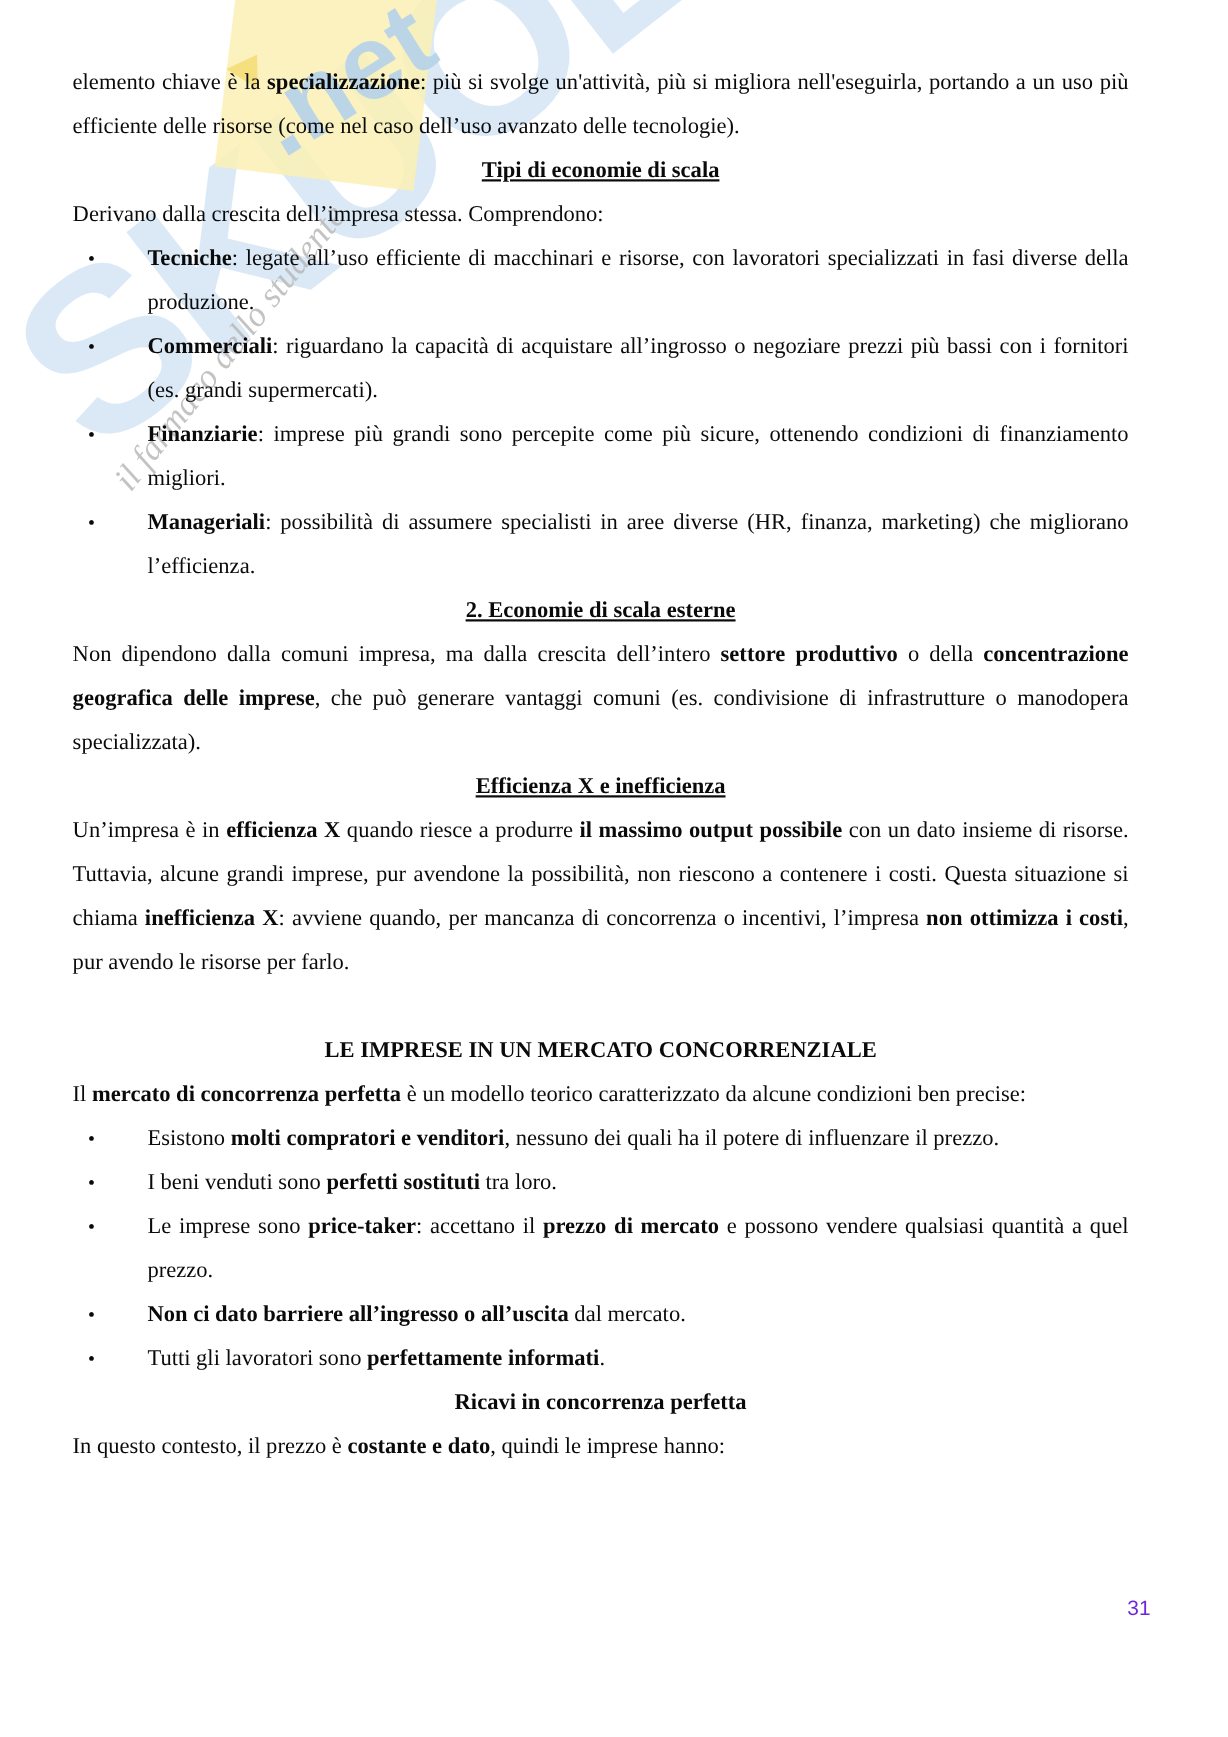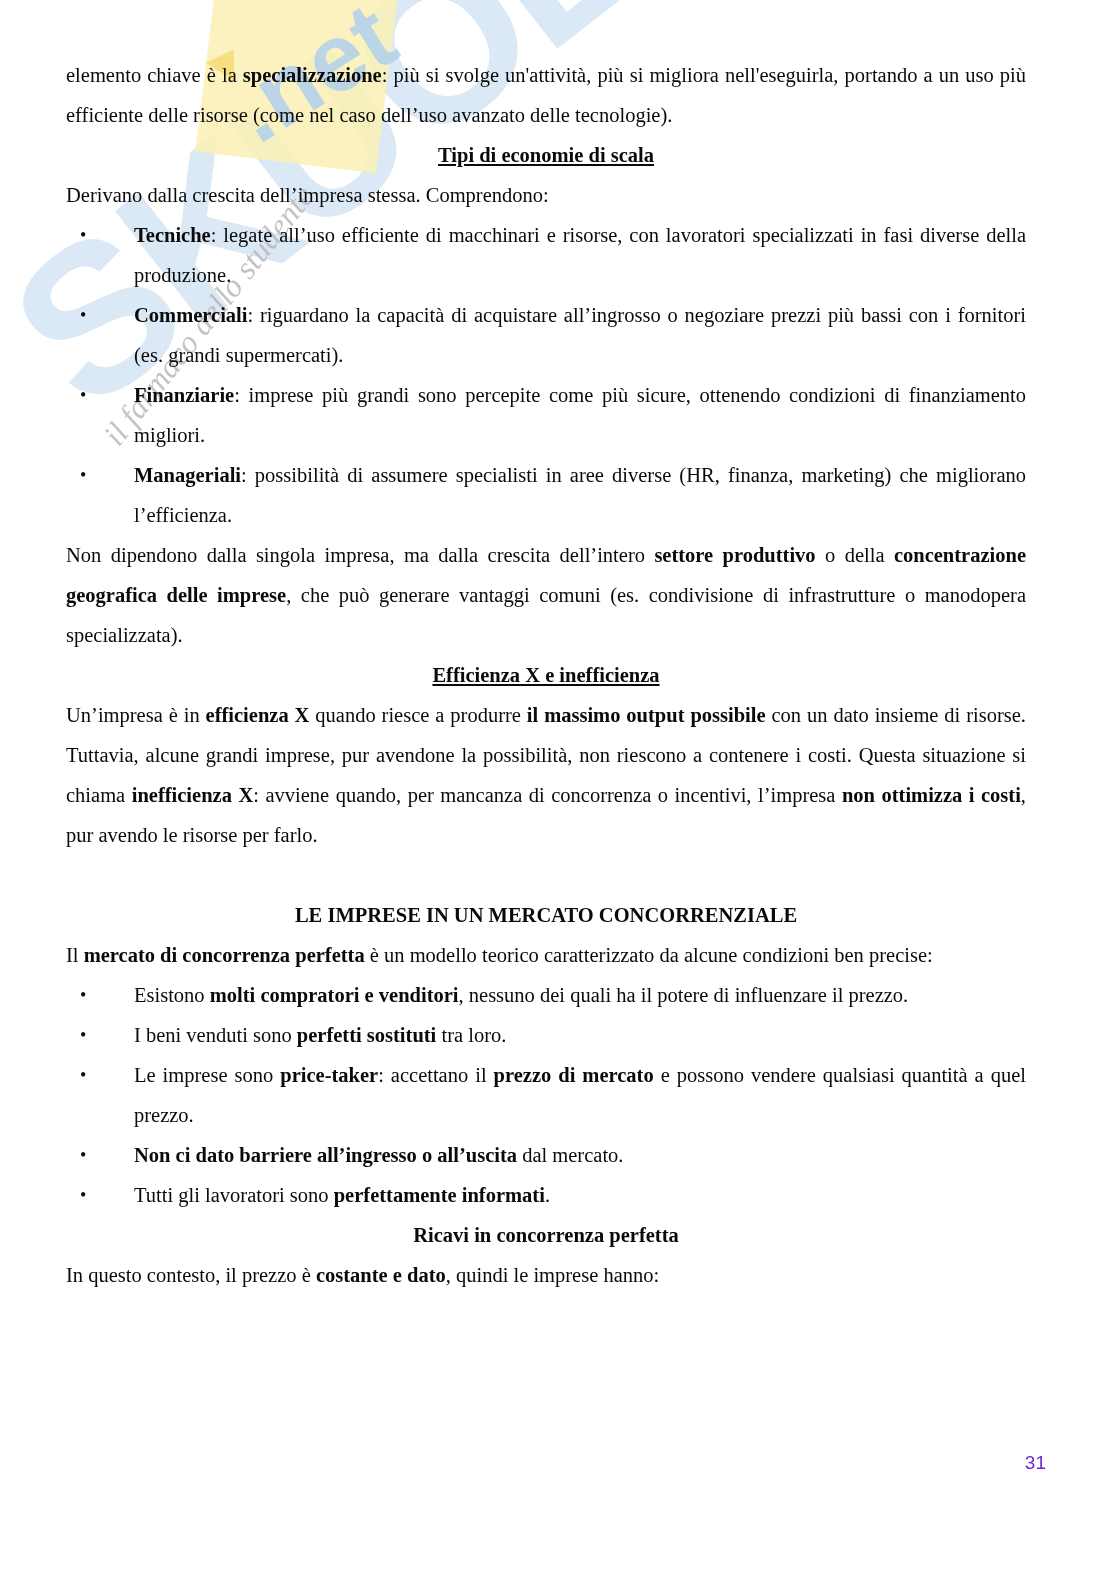--- a/index.html
+++ b/index.html
@@ -169,21 +169,22 @@
   <div class="content">
       <p><span>elemento chiave è la </span><b>specializzazione</b><span>: più si svolge un'attività, più si migliora nell'eseguirla, portando a un uso più efficiente delle risorse (come nel caso dell’uso avanzato delle tecnologie).</span></p>
       <p class="h u"><b>Tipi di economie di scala</b></p>
       <p><span>Derivano dalla crescita dell’impresa stessa. Comprendono:</span></p>
       <ul>
         <li><b>Tecniche</b><span>: legate all’uso efficiente di macchinari e risorse, con lavoratori specializzati in fasi diverse della produzione.</span></li>
         <li><b>Commerciali</b><span>: riguardano la capacità di acquistare all’ingrosso o negoziare prezzi più bassi con i fornitori (es. grandi supermercati).</span></li>
         <li><b>Finanziarie</b><span>: imprese più grandi sono percepite come più sicure, ottenendo condizioni di finanziamento migliori.</span></li>
         <li><b>Manageriali</b><span>: possibilità di assumere specialisti in aree diverse (HR, finanza, marketing) che migliorano l’efficienza.</span></li>
       </ul>
-      <p><span>Non dipendono dalla singola impresa, ma dalla crescita dell’intero </span><b>settore produttivo</b><span> o della </span><b>concentrazione geografica delle imprese</b><span>, che può generare vantaggi comuni (es. condivisione di infrastrutture o manodopera specializzata).</span></p>
+      <p class="h u"><b>2. Economie di scala esterne</b></p>
+      <p><span>Non dipendono dalla comuni impresa, ma dalla crescita dell’intero </span><b>settore produttivo</b><span> o della </span><b>concentrazione geografica delle imprese</b><span>, che può generare vantaggi comuni (es. condivisione di infrastrutture o manodopera specializzata).</span></p>
       <p class="h u"><b>Efficienza X e inefficienza</b></p>
       <p><span>Un’impresa è in </span><b>efficienza X</b><span> quando riesce a produrre </span><b>il massimo output possibile</b><span> con un dato insieme di risorse. Tuttavia, alcune grandi imprese, pur avendone la possibilità, non riescono a contenere i costi. Questa situazione si chiama </span><b>inefficienza X</b><span>: avviene quando, per mancanza di concorrenza o incentivi, l’impresa </span><b>non ottimizza i costi</b><span>, pur avendo le risorse per farlo.</span></p>
       <div class="gap"></div>
       <p class="h"><b>LE IMPRESE IN UN MERCATO CONCORRENZIALE</b></p>
       <p><span>Il </span><b>mercato di concorrenza perfetta</b><span> è un modello teorico caratterizzato da alcune condizioni ben precise:</span></p>
       <ul>
         <li><span>Esistono </span><b>molti compratori e venditori</b><span>, nessuno dei quali ha il potere di influenzare il prezzo.</span></li>
         <li><span>I beni venduti sono </span><b>perfetti sostituti</b><span> tra loro.</span></li>
         <li><span>Le imprese sono </span><b>price-taker</b><span>: accettano il </span><b>prezzo di mercato</b><span> e possono vendere qualsiasi quantità a quel prezzo.</span></li>
         <li><b>Non ci dato barriere all’ingresso o all’uscita</b><span> dal mercato.</span></li>

